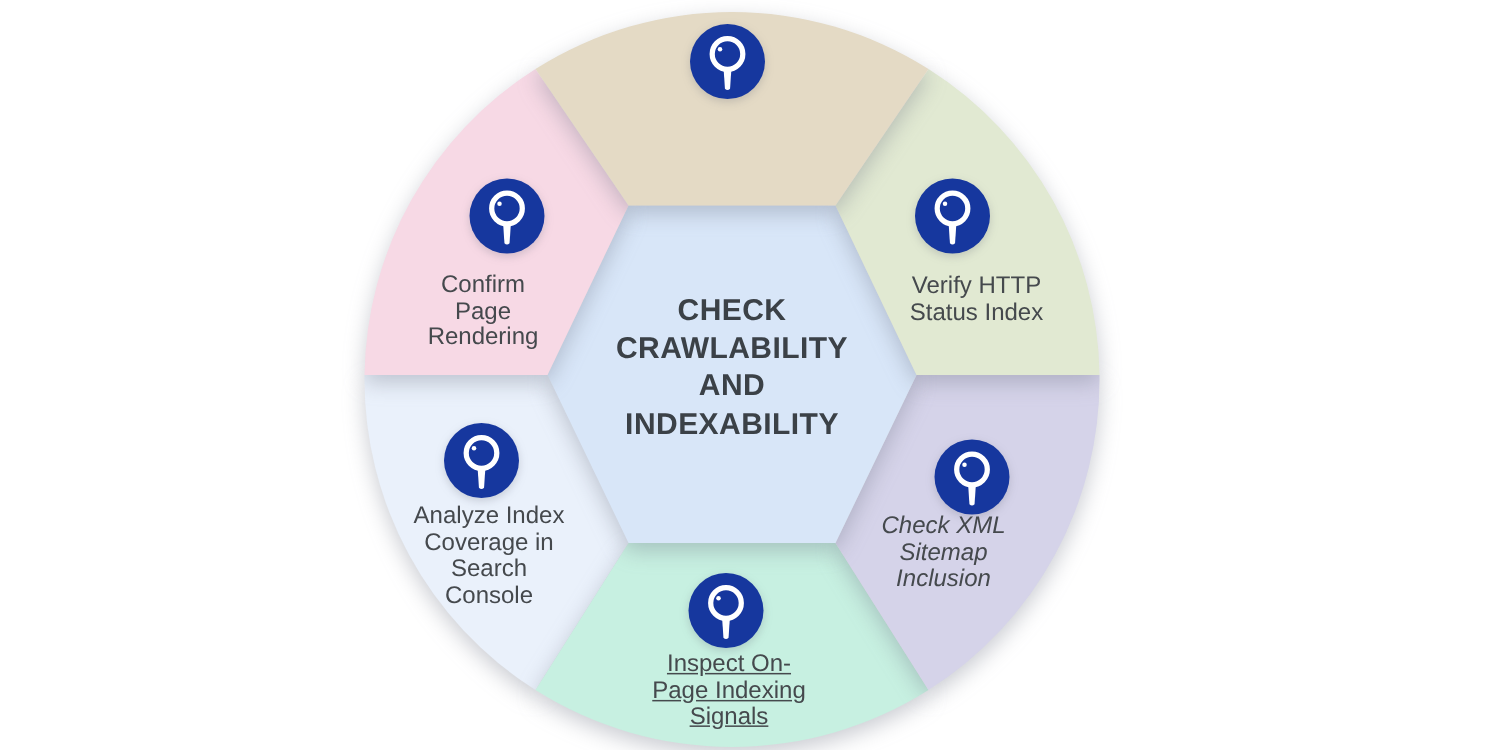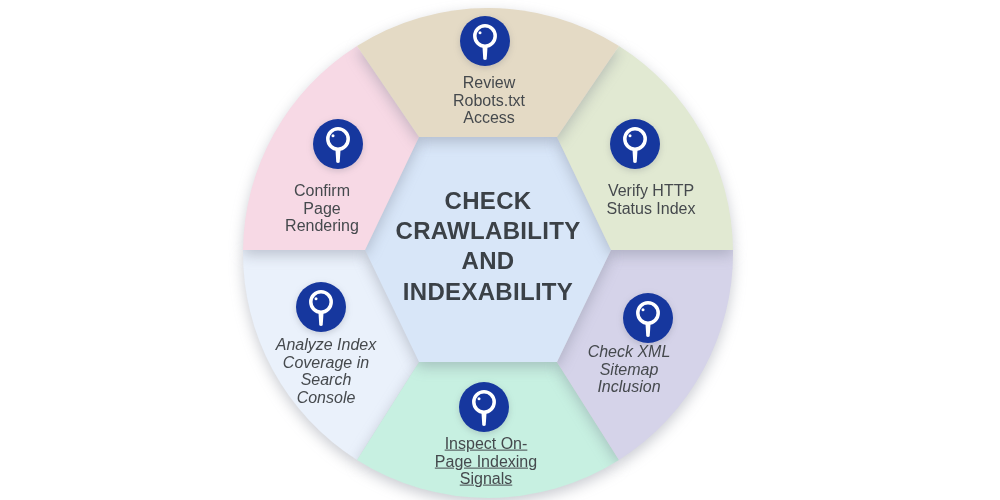--- a/index.html
+++ b/index.html
@@ -34,21 +34,21 @@
     font-size: 16px;
     line-height: 1.1;
     color: #45494d;
     pointer-events: none;
   }
   .title {
     position: absolute;
     transform: translate(-50%, -50%);
     text-align: center;
     white-space: pre-line;
-    font-size: 24px;
+    font-size: 20px;
     font-weight: bold;
     line-height: 1.26;
     letter-spacing: 0.3px;
     color: #3b4147;
     pointer-events: none;
   }
 </style>
 </head>
 <body>
 
@@ -84,36 +84,33 @@
     <use href="#magnifier" x="484" y="407" class="icon-badge"></use>
     <use href="#magnifier" x="321" y="307" class="icon-badge"></use>
     <use href="#magnifier" x="338" y="144" class="icon-badge"></use>
   </svg>
 
   <div class="title" style="left:488px; top:246px;">CHECK
 CRAWLABILITY
 AND
 INDEXABILITY</div>
 
-  <div class="label" style="left:489px; top:100px;">Review
-Robots.txt
-Access</div>
 
   <div class="label" style="left:651px; top:200px;">Verify HTTP
 Status Index</div>
 
   <div class="label" style="left:629px; top:369px;font-style:italic;">Check XML
 Sitemap
 Inclusion</div>
 
   <div class="label" style="left:486px; top:461px;text-decoration:underline;">Inspect On-
 Page Indexing
 Signals</div>
 
-  <div class="label" style="left:326px; top:371px;font-style:italic;">Analyze Index
+  <div class="label" style="left:326px; top:371px;">Analyze Index
 Coverage in
 Search
 Console</div>
 
   <div class="label" style="left:322px; top:208px;">Confirm
 Page
 Rendering</div>
 
 </div>
 

